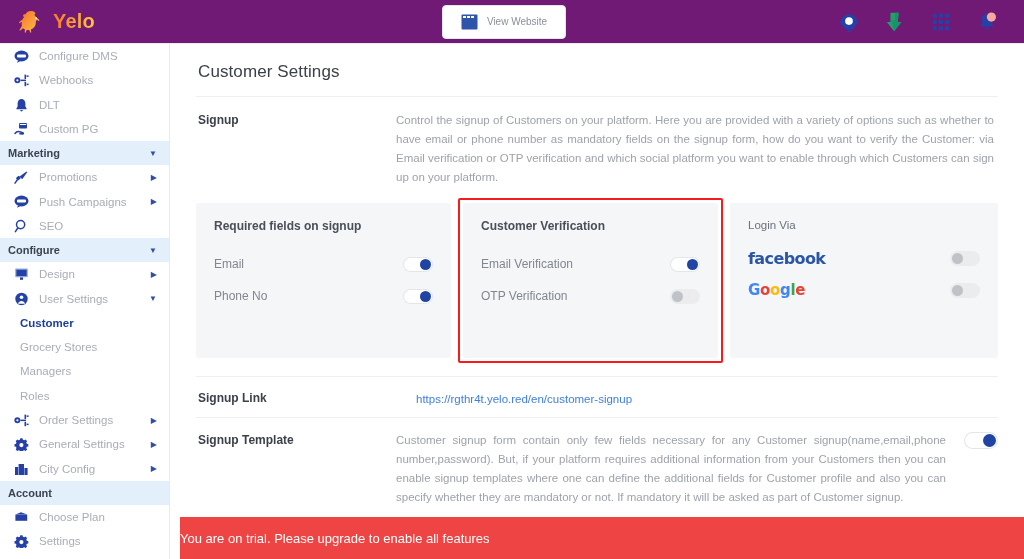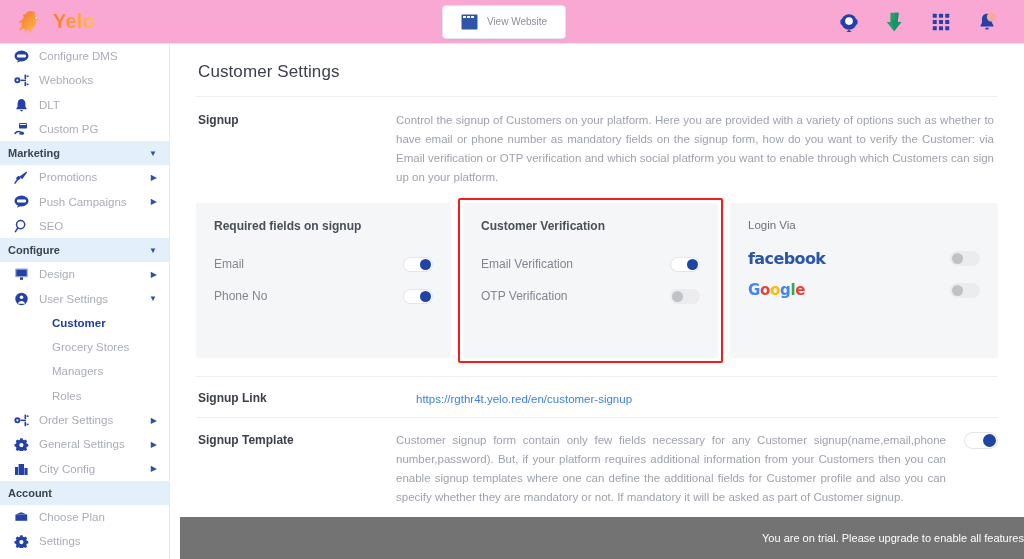--- a/index.html
+++ b/index.html
@@ -8,21 +8,21 @@
     font-family: "Liberation Sans", sans-serif;
     background: #ffffff;
     overflow: hidden;
   }
   .app { position: relative; width: 1024px; height: 559px; display: flex; flex-direction: column; }
 
   
   .topbar {
     height: 44px; flex: 0 0 44px;
     display: flex; align-items: center;
-    background: #f9a8d4;
+    background: #701a75;
     border-bottom: 1px solid #e8eaee;
     position: relative; z-index: 5; justify-content: space-between;
   }
   .logo-zone { width: 170px; flex: 0 0 170px; display: flex; align-items: center; padding-left: 16px; gap: 7px; }
   .lion { width: 30px; height: 26px; }
   .brand-text { font-size: 20px; font-weight: bold; letter-spacing: .2px;
     background: linear-gradient(90deg,#f97a2e 0%, #fca636 60%, #ffc24a 100%);
     -webkit-background-clip: text; background-clip: text; color: transparent; }
   .topbar-center { flex: 1; display: flex; justify-content: center; }
   .view-website {
@@ -44,21 +44,21 @@
     border-right: 1px solid #e8eaee;
     overflow: hidden; position: relative;
   }
   .nav-item {
     display: flex; align-items: center; height: 24.3px;
     padding-left: 14px; gap: 10px; cursor: pointer; font-size: 11.5px; color: #a9adb6;
   }
   .nav-item .ni-icon { width: 15px; height: 15px; flex: 0 0 15px; display: flex; align-items: center; justify-content: center; }
   .nav-item .ni-label { flex: 1; white-space: nowrap; overflow: hidden; }
   .nav-item .caret { margin-right: 12px; font-size: 8px; color: #2f4fa0; }
-  .nav-item.child { padding-left: 52px; }
+  .nav-item.child { padding-left: 20px; }
   .nav-item.child .ni-label { color: #a9adb6; font-size: 11.5px; }
   .nav-item.child.active .ni-label { color: #1b3fa0; font-weight: bold; }
   .nav-section {
     background: #e4effc; height: 24px; display: flex; align-items: center;
     padding-left: 8px; font-size: 11px; font-weight: bold; color: #3b4252;
   }
   .nav-section .sec-caret { margin-left: auto; margin-right: 12px; font-size: 8px; color: #2f4fa0; }
 
   
   .main { flex: 1; min-width: 0; background: #fff; position: relative; overflow: hidden; padding: 0 26px; }
@@ -111,22 +111,22 @@
   .th.c-type { width: 150px; }
   .th.c-value { width: 230px; }
   .th.c-mand { width: 120px; }
   .th.c-act { flex: 1; }
   .info-i { display: inline-flex; width: 9px; height: 9px; border-radius: 50%; background: #9ea2ab; color: #fff;
             font-size: 7px; align-items: center; justify-content: center; font-weight: bold; }
 
   
   .trial {
     position: absolute; left: 180px; right: 0; bottom: 0; height: 42px;
-    background: #737373; color: #fff; display: flex; align-items: center; justify-content: flex-end;
-    font-size: 11px; z-index: 9;
+    background: #ef4444; color: #fff; display: flex; align-items: center; justify-content: flex-start;
+    font-size: 13px; z-index: 9;
   }
 </style>
 </head>
 <body>
 
 <div class="app">
 
   <div class="topbar">
     <div class="logo-zone">
       <svg class="lion" viewBox="0 0 30 26">

